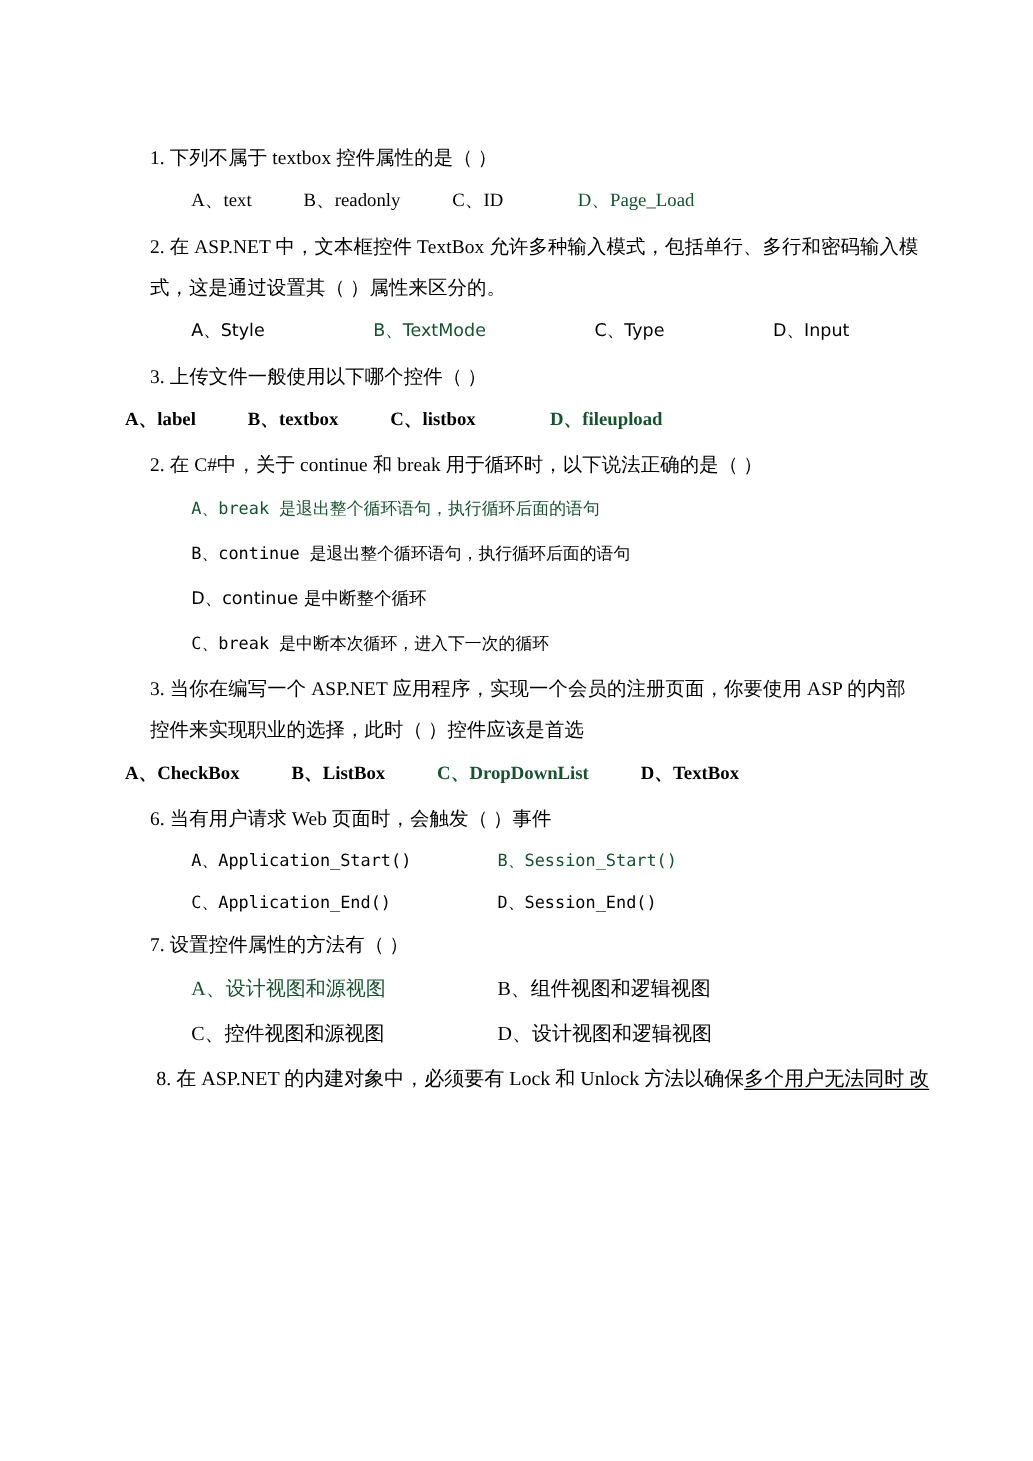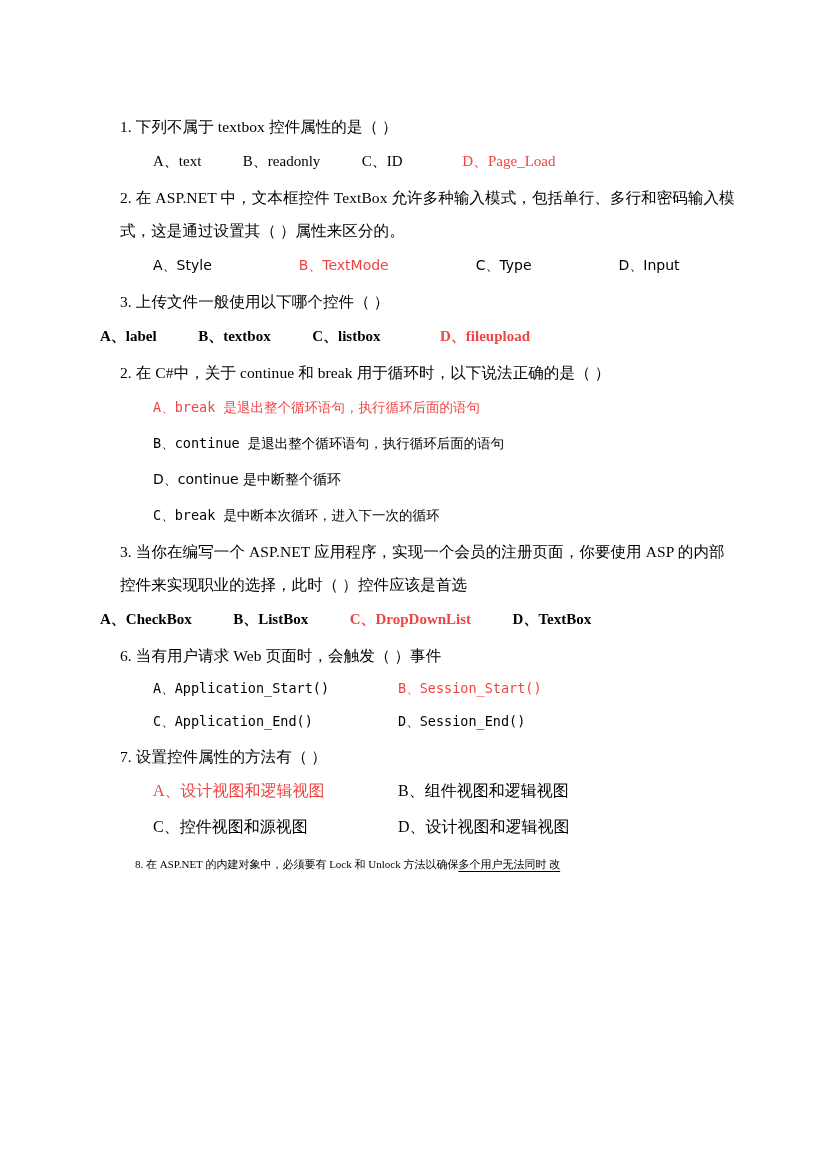--- a/index.html
+++ b/index.html
@@ -59,44 +59,44 @@
     font-weight: bold;
   }
 
   
   .f-serif { font-family: "Liberation Serif", "DejaVu Serif", serif; }
   
   .f-sans  { font-family: "DejaVu Sans", "Liberation Sans", sans-serif; font-size: 14px; }
   
   .f-mono  { font-family: "DejaVu Sans Mono", "Liberation Mono", monospace; font-size: 13.5px; }
 
-  .red { color: #ef4444; }
+  .red { color: #14532d; }
 
   .gap-sm { display: inline-block; width: 34px; }
   .gap-md { display: inline-block; width: 52px; }
   .gap-lg { display: inline-block; width: 78px; }
 
   
   .tworow {
     display: flex;
     margin: 0 0 15px 0;
   }
   .tworow .col-a { width: 245px; flex: 0 0 245px; }
   .tworow .col-b { flex: 1 1 auto; }
   .tworow.indent { margin-left: 33px; align-items: center; }
 
   .underline {
     text-decoration: underline;
     text-underline-offset: 3px;
   }
 
   .q8 {
-    font-size: 11px;
+    font-size: 16px;
     line-height: 22px;
-    margin: 15px;
+    margin: 5px;
     white-space: nowrap;
   }
 </style>
 </head>
 <body>
 
 <div class="page">
   <div class="content">
 
     <p class="qline f-serif">1.  下列不属于 textbox 控件属性的是（        ）</p>
@@ -156,21 +156,21 @@
       <span class="col-a">A、Application_Start()</span>
       <span class="col-b red">B、Session_Start()</span>
     </div>
     <div class="tworow indent f-mono">
       <span class="col-a">C、Application_End()</span>
       <span class="col-b">D、Session_End()</span>
     </div>
 
     <p class="qline f-serif">7.  设置控件属性的方法有（  ）</p>
     <div class="tworow indent f-serif">
-      <span class="col-a red">A、设计视图和逻辑视图</span>
+      <span class="col-a red">A、设计视图和源视图</span>
       <span class="col-b">B、组件视图和逻辑视图</span>
     </div>
     <div class="tworow indent f-serif">
       <span class="col-a">C、控件视图和源视图</span>
       <span class="col-b">D、设计视图和逻辑视图</span>
     </div>
 
     <p class="q8 f-serif">
       <span>8.  在 ASP.NET 的内建对象中，必须要有 Lock 和 Unlock 方法以确保</span><span class="underline">多个用户无法同时 改</span>
     </p>

